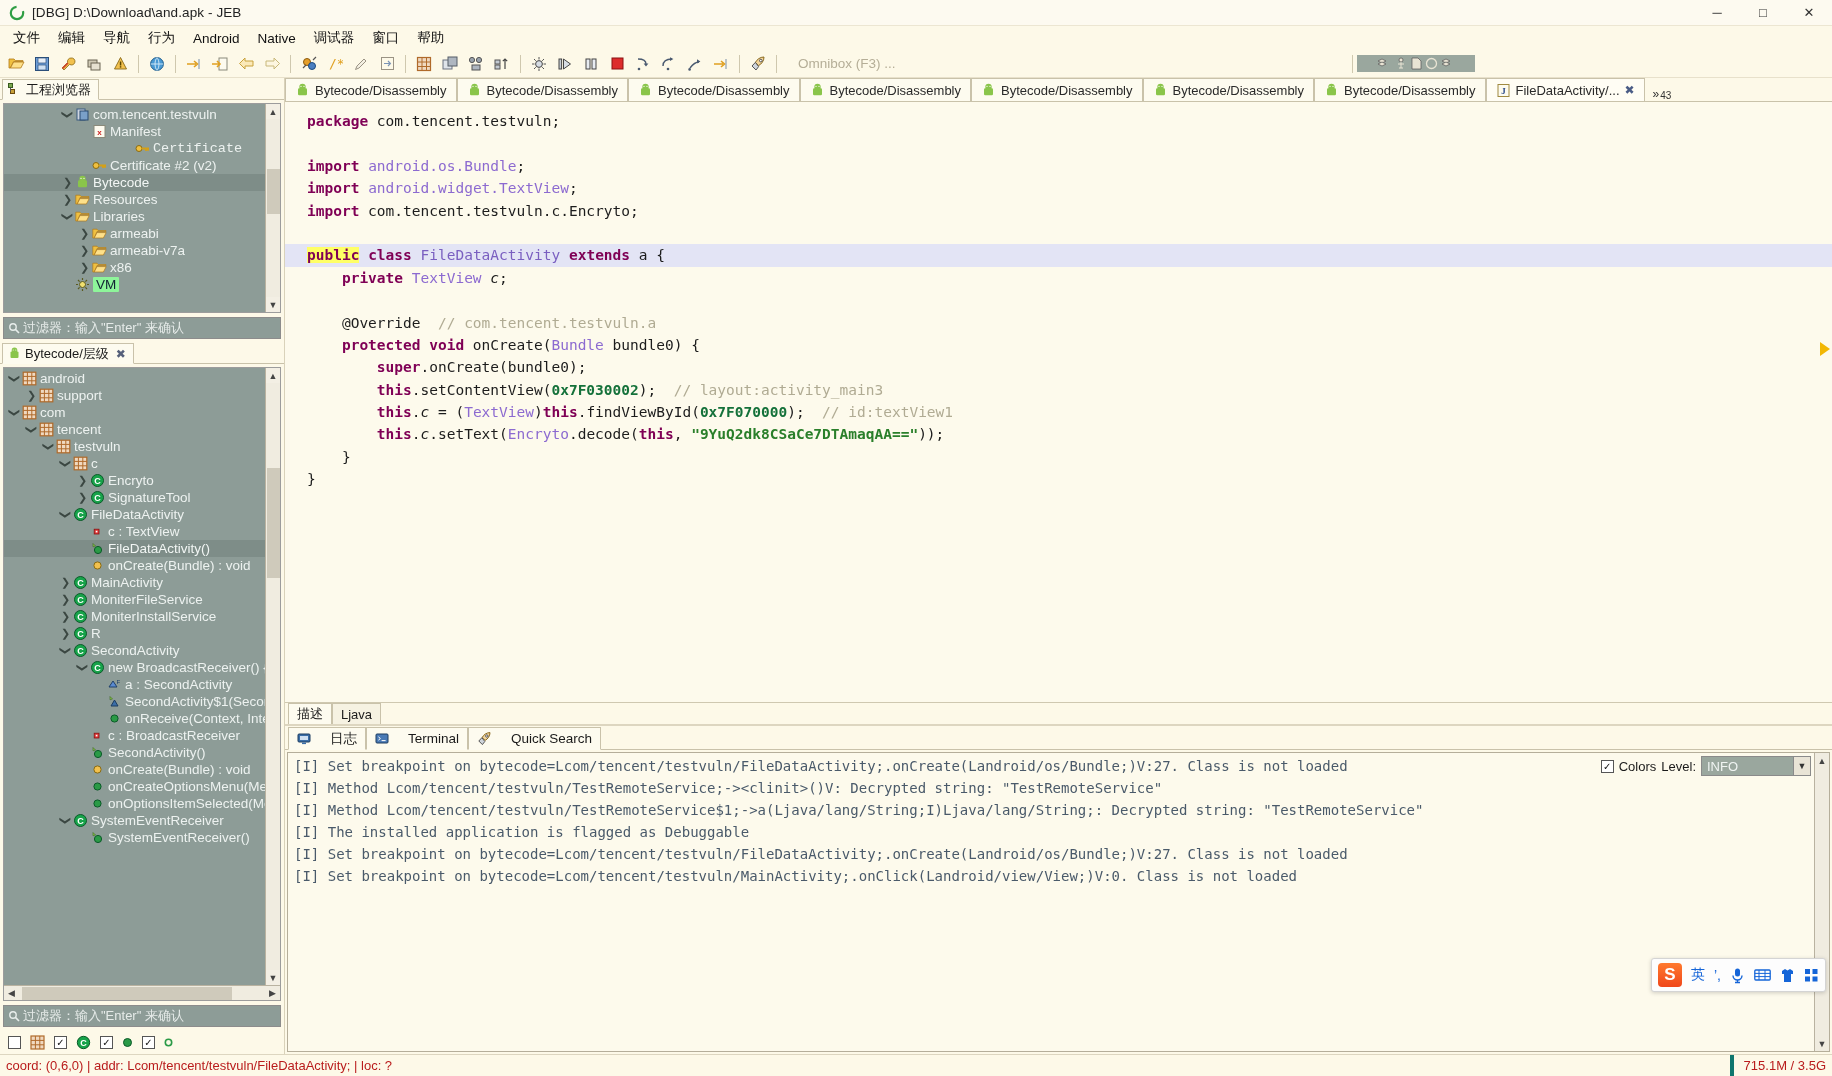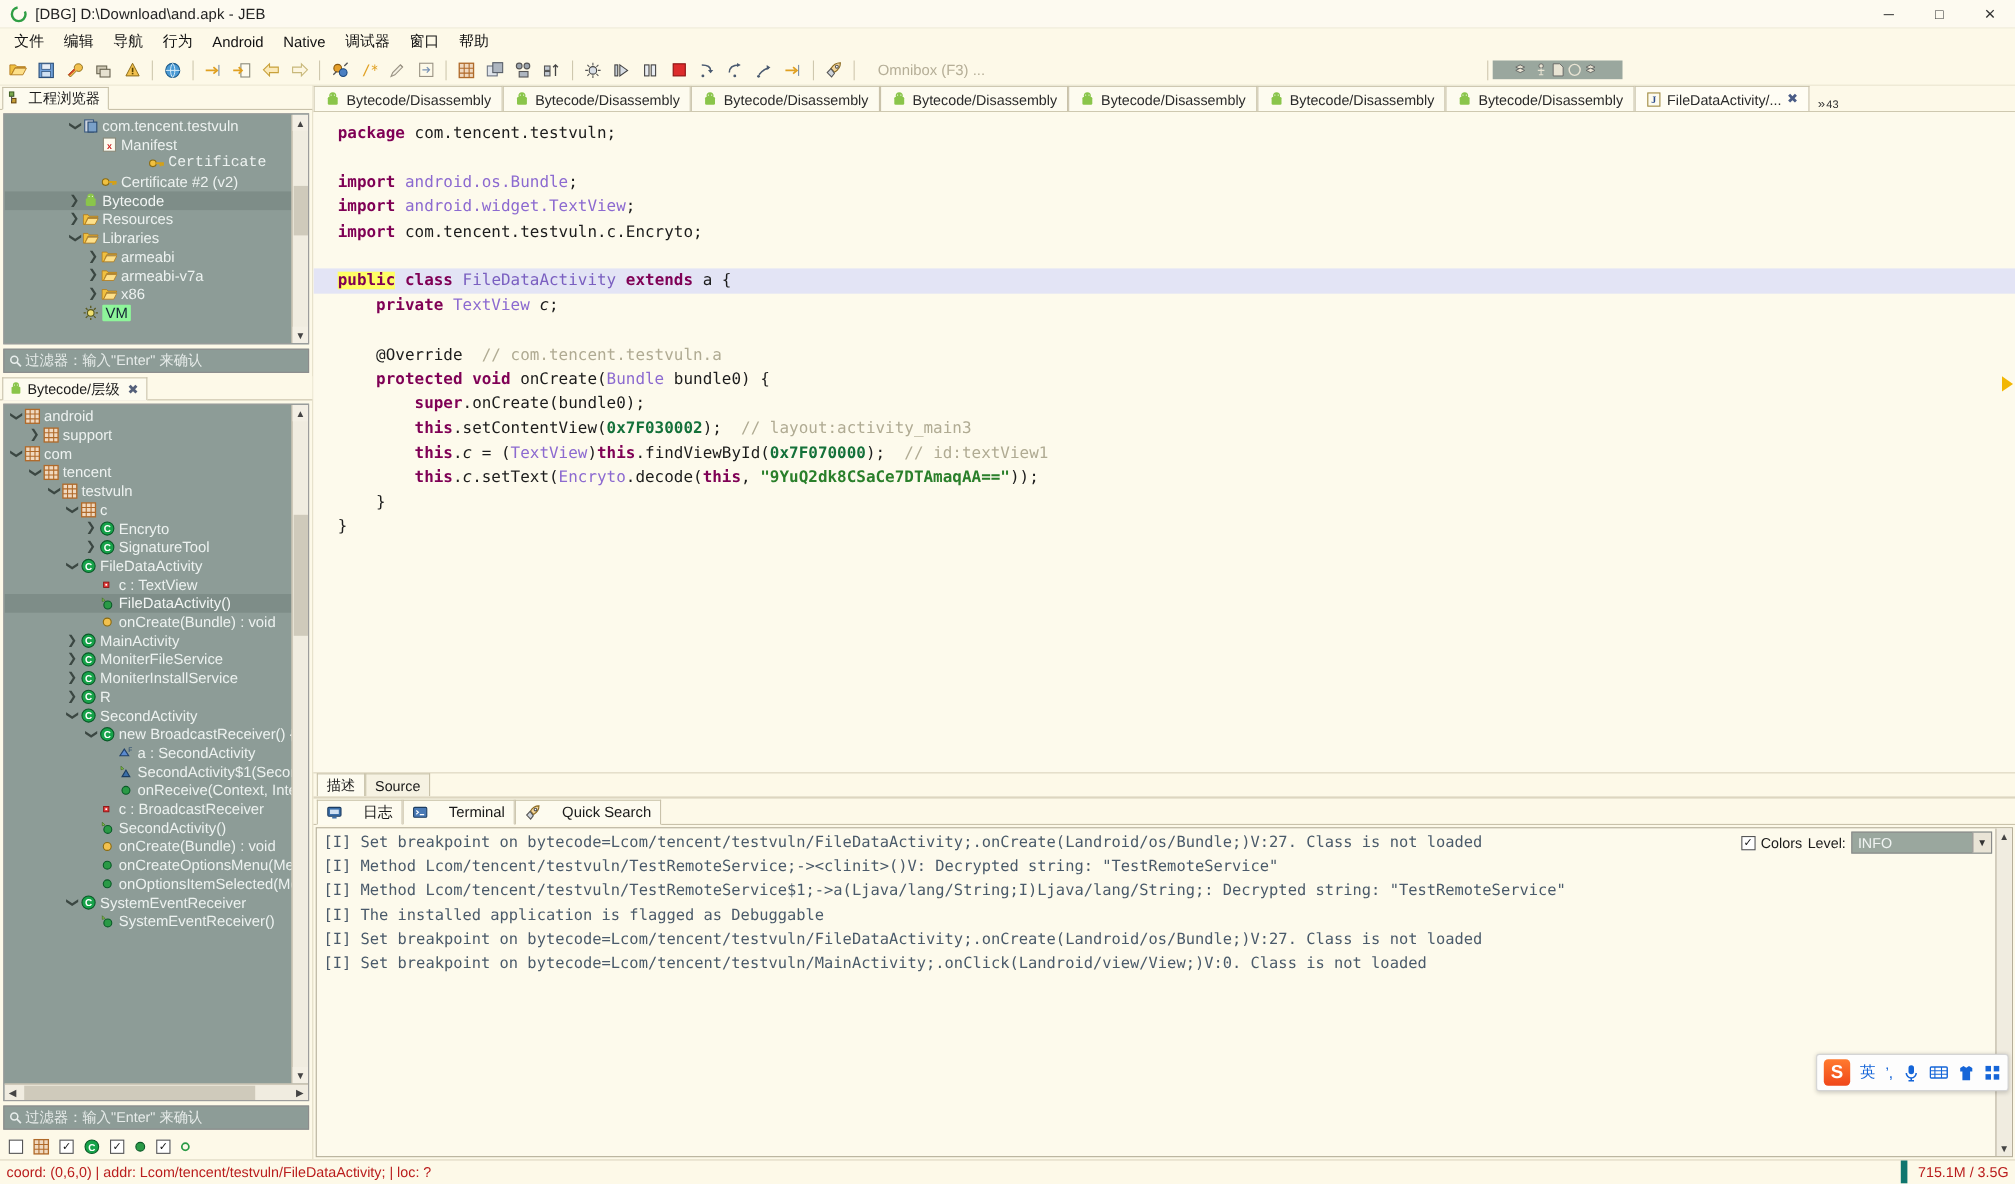--- a/index.html
+++ b/index.html
@@ -322,21 +322,21 @@
     white-space: pre;
     overflow: hidden;
   }
   .log-lines .ll { height: 22px; }
   .log-ctl {
     position: absolute; right: 18px; top: 3px;
     display: flex; align-items: center; gap: 5px;
     font-size: 13px; color: #1a1a1a;
   }
   .level-sel {
-    width: 128px; height: 20px;
+    width: 110px; height: 20px;
     border: 1px solid #8a8a8a;
     background: #9aa79e;
     display: flex; align-items: center;
     color: #f0f4f2; font-size: 13px;
     padding-left: 5px;
     position: relative;
   }
   .level-sel .arr {
     position: absolute; right: 0; top:0; bottom:0; width:17px;
     background: #e9e4d6; border-left: 1px solid #8a8a8a;
@@ -375,21 +375,21 @@
   .statusbar {
     height: 22px; min-height: 22px;
     background: #fdf9e8;
     border-top: 1px solid #ddd6c0;
     display: flex; align-items: center;
     font-size: 13px; color: #b91c1c;
     padding-left: 6px;
   }
   .statusbar .right {
     margin-left: auto; display:flex; align-items:center;
-    border-left: 6px solid #0f766e; padding-left: 10px; padding-right: 6px;
+    border-left: 4px solid #0f766e; padding-left: 10px; padding-right: 6px;
     height: 100%;
   }
 
   svg { display: block; }
 </style>
 </head>
 <body>
 
 <div id="app">
 
@@ -1212,21 +1212,21 @@
           </div>
         </div>
 
       <div class="editor-area">
         <div class="code" id="code-view"><div class="ln"><span class="kw">package</span><span class="plain"> com.tencent.testvuln;</span></div><div class="ln">&nbsp;</div><div class="ln"><span class="kw">import</span><span class="plain"> </span><span class="typ">android.os.Bundle</span><span class="plain">;</span></div><div class="ln"><span class="kw">import</span><span class="plain"> </span><span class="typ">android.widget.TextView</span><span class="plain">;</span></div><div class="ln"><span class="kw">import</span><span class="plain"> com.tencent.testvuln.c.Encryto;</span></div><div class="ln">&nbsp;</div><div class="ln hl"><span class="kw yellow-hl">public</span><span class="plain"> </span><span class="kw">class</span><span class="plain"> </span><span class="cls-name">FileDataActivity</span><span class="plain"> </span><span class="kw">extends</span><span class="plain"> a {</span></div><div class="ln"><span class="plain">    </span><span class="kw">private</span><span class="plain"> </span><span class="typ">TextView</span><span class="plain"> </span><span class="ital">c</span><span class="plain">;</span></div><div class="ln">&nbsp;</div><div class="ln"><span class="plain">    @Override  </span><span class="cmt">// com.tencent.testvuln.a</span></div><div class="ln"><span class="plain">    </span><span class="kw">protected void</span><span class="plain"> onCreate(</span><span class="typ">Bundle</span><span class="plain"> bundle0) {</span></div><div class="ln"><span class="plain">        </span><span class="kw">super</span><span class="plain">.onCreate(bundle0);</span></div><div class="ln"><span class="plain">        </span><span class="kw">this</span><span class="plain">.setContentView(</span><span class="num">0x7F030002</span><span class="plain">);  </span><span class="cmt">// layout:activity_main3</span></div><div class="ln"><span class="plain">        </span><span class="kw">this</span><span class="plain">.</span><span class="ital">c</span><span class="plain"> = (</span><span class="typ">TextView</span><span class="plain">)</span><span class="kw">this</span><span class="plain">.findViewById(</span><span class="num">0x7F070000</span><span class="plain">);  </span><span class="cmt">// id:textView1</span></div><div class="ln"><span class="plain">        </span><span class="kw">this</span><span class="plain">.</span><span class="ital">c</span><span class="plain">.setText(</span><span class="typ">Encryto</span><span class="plain">.decode(</span><span class="kw">this</span><span class="plain">, </span><span class="str">"9YuQ2dk8CSaCe7DTAmaqAA=="</span><span class="plain">));</span></div><div class="ln"><span class="plain">    }</span></div><div class="ln"><span class="plain">}</span></div></div>
         <div class="editor-right-mark"></div>
       </div>
 
       <div class="desc-tabstrip">
         <div class="dtab active">描述</div>
-        <div class="dtab">Source</div>
+        <div class="dtab">Ljava</div>
       </div>
 
       <div class="console">
         <div class="console-tabs">
           <div class="ctab">
             <span>
               <svg width="14" height="14" viewBox="0 0 14 14">
                   <rect x="1" y="2" width="12" height="8" rx="1" fill="#3a6ea8" stroke="#1c3c60"></rect>
                   <rect x="3" y="4" width="8" height="4" fill="#cfe0f2"></rect>
                   <rect x="5" y="10.5" width="4" height="1.6" fill="#3a6ea8"></rect>

